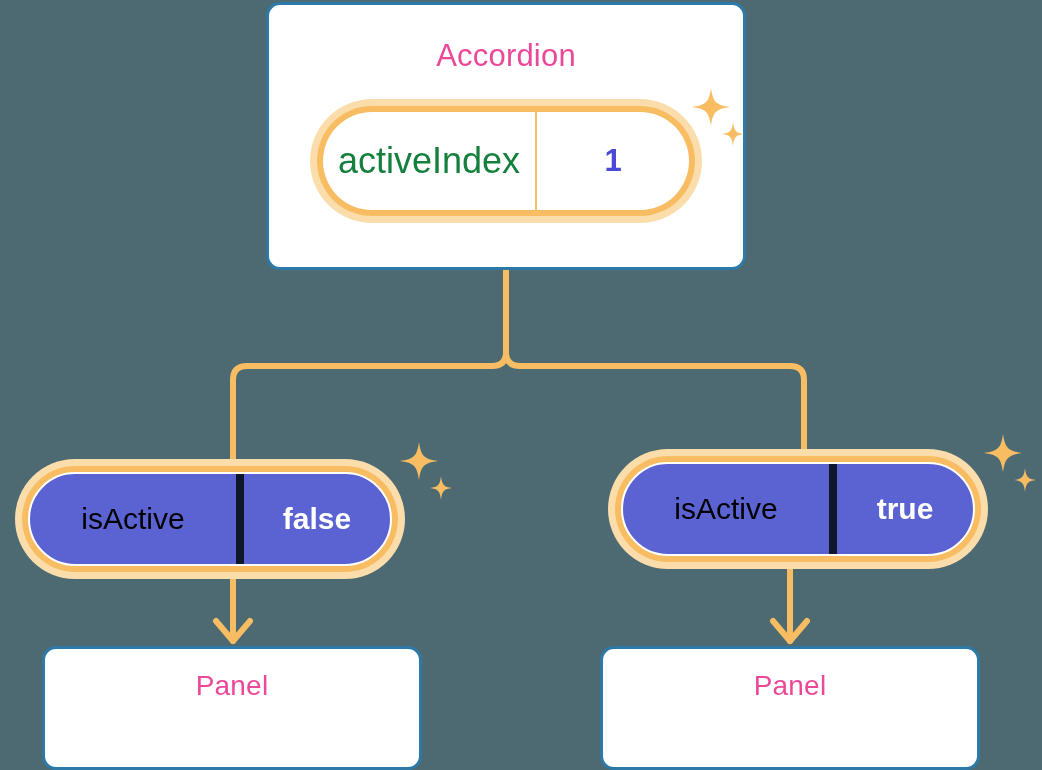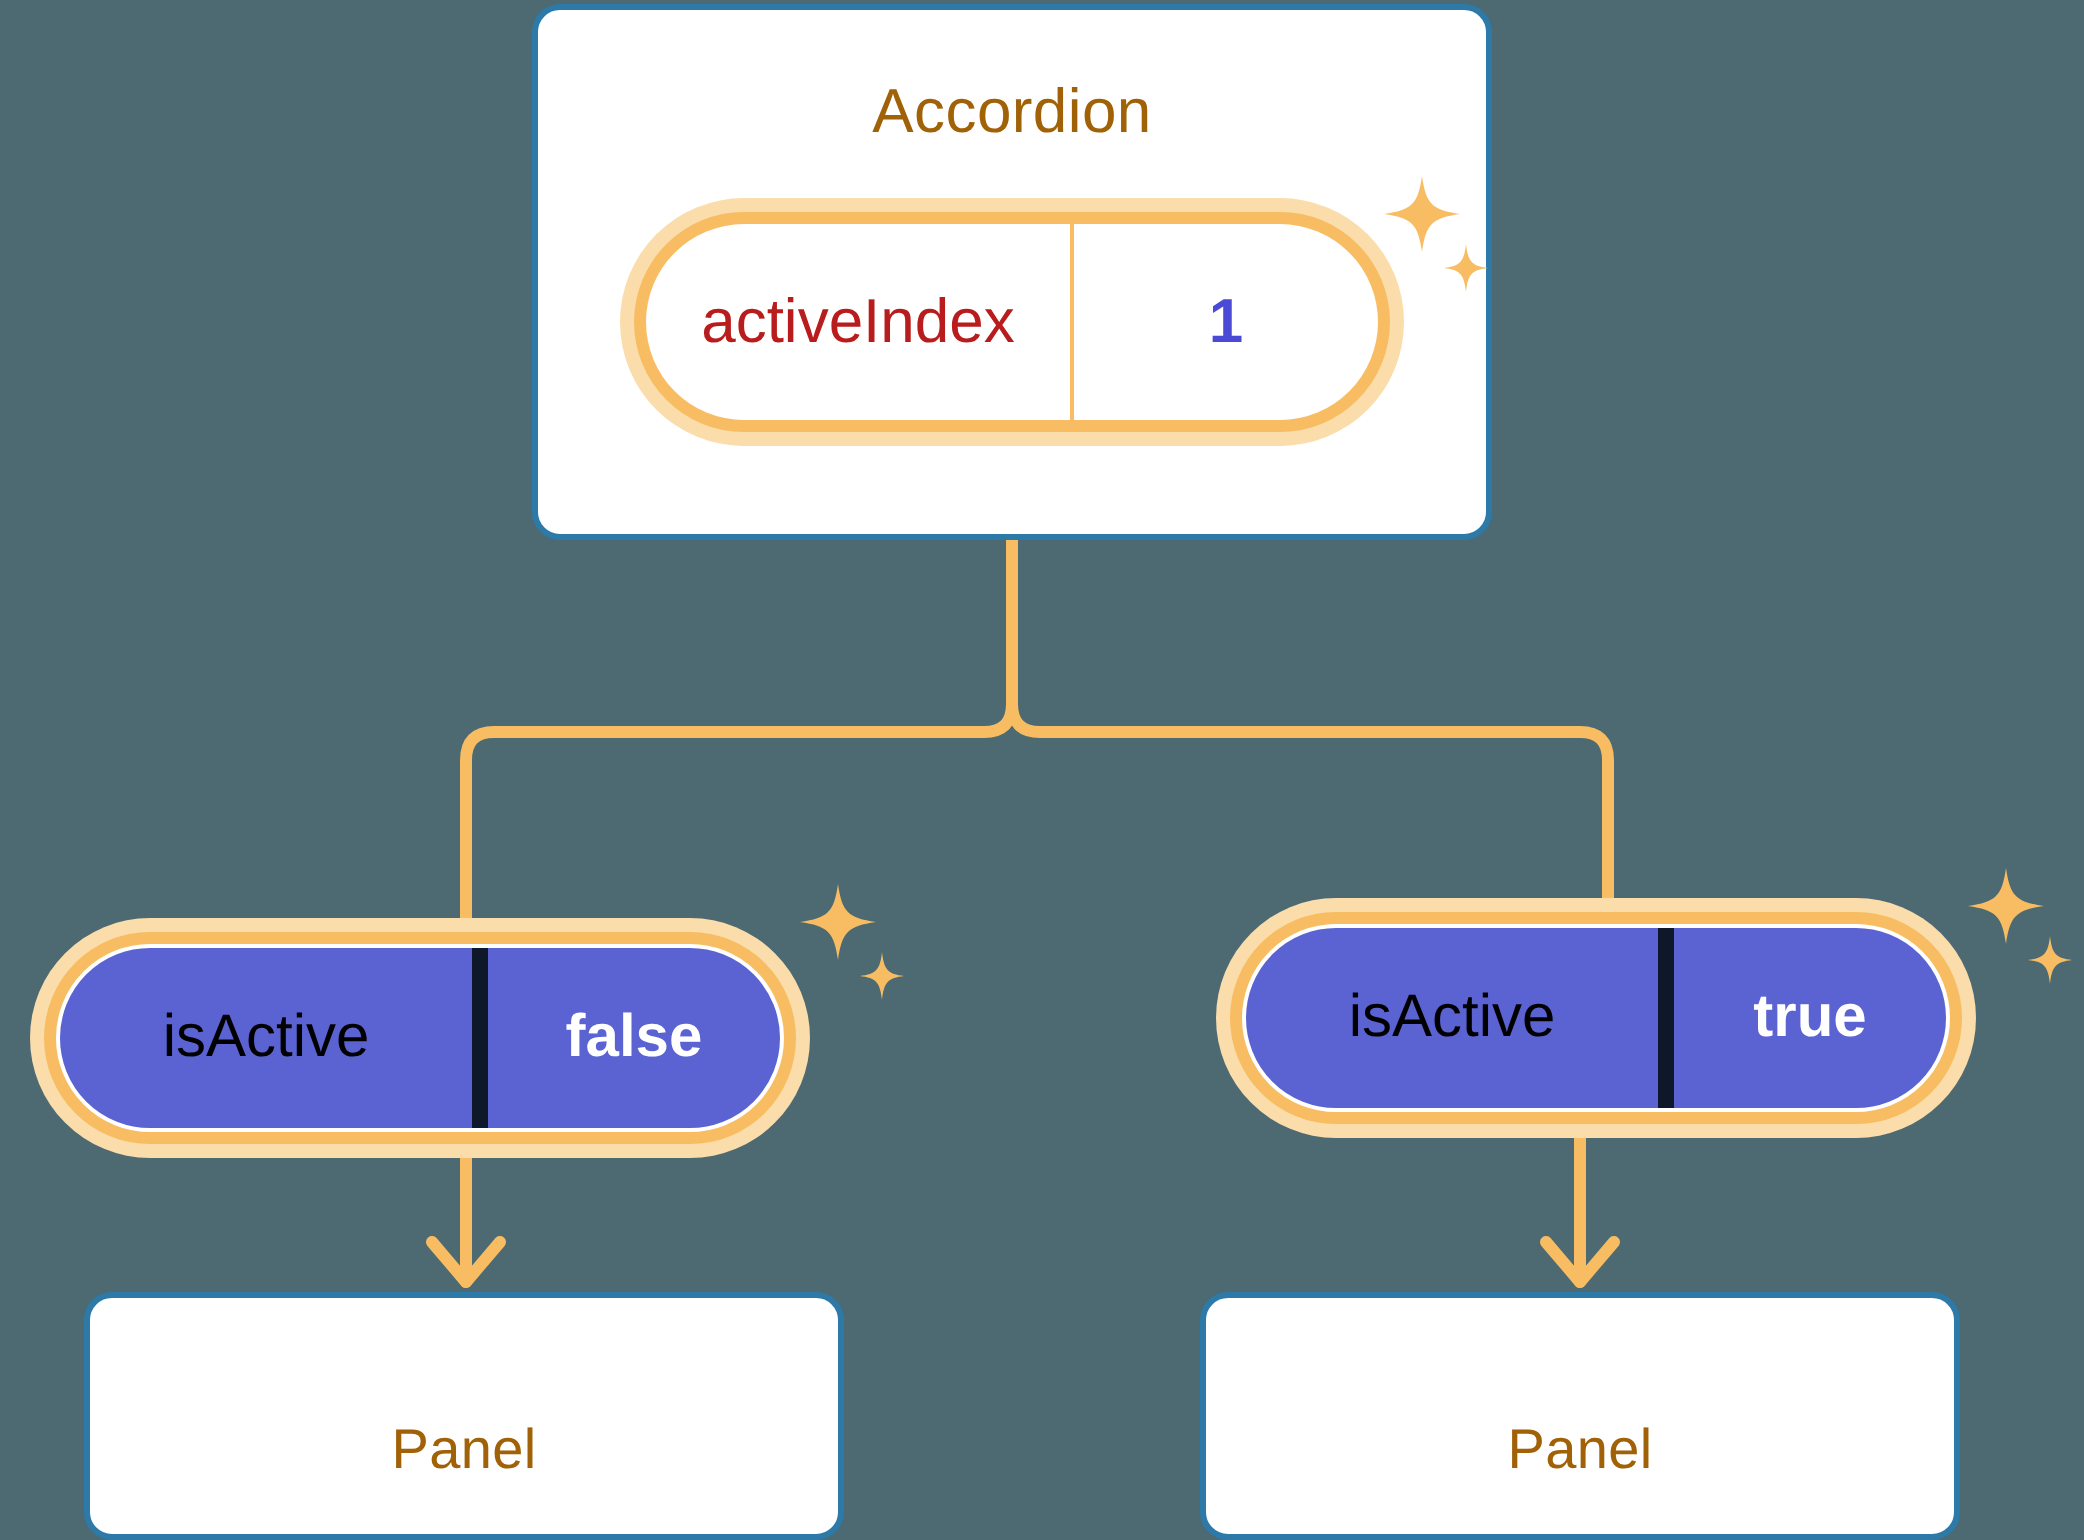--- a/index.html
+++ b/index.html
@@ -18,35 +18,35 @@
   
   .card{
     position:absolute;
     background:#ffffff;
     border:3px solid #2d7aa8;
     border-radius:14px;
     box-sizing:border-box;
     z-index:3;
   }
   .card-title{
-    color:#a16207;
+    color:#ec4899;
     font-size:31px;
     text-align:center;
     letter-spacing:.2px;
   }
 
   
   #root-card{left:266px;top:2px;width:480px;height:268px;}
   #root-card .card-title{margin-top:33px;}
 
   
   .panel-card{height:124px;}
   #panel-left{left:42px;top:646px;width:380px;}
   #panel-right{left:600px;top:646px;width:380px;}
-  .panel-card .card-title{font-size:28px;margin-top:60px;}
+  .panel-card .card-title{font-size:28px;margin-top:21px;}
 
   
   .pill-wrap{
     position:absolute;
     z-index:4;
     border-radius:999px;
     background:#fbddab;              
     padding:7px;
     box-sizing:border-box;
   }
@@ -69,21 +69,21 @@
   }
   .pill-key,.pill-val{
     display:flex;align-items:center;justify-content:center;
     box-sizing:border-box;
     white-space:nowrap;
   }
   .pill-val{font-weight:bold;}
 
   
   .pill-white .pill-body{background:#ffffff;}
-  .pill-white .pill-key{color:#b91c1c;font-size:31px;flex:0 0 212px;}
+  .pill-white .pill-key{color:#15803d;font-size:36px;flex:0 0 212px;}
   .pill-white .pill-val{color:#4a4ad6;font-size:31px;flex:1;
                         border-left:2px solid #f8bd62;}
 
   
   .pill-purple .pill-body{background:#5b63d3;border:2px solid #ffffff;}
   .pill-purple .pill-key{color:#000000;font-size:30px;flex:0 0 206px;}
   .pill-purple .pill-val{color:#ffffff;font-size:30px;flex:1;
                          border-left:8px solid #0f172a;}
 
   #pill-root{left:310px;top:99px;width:392px;height:124px;}

